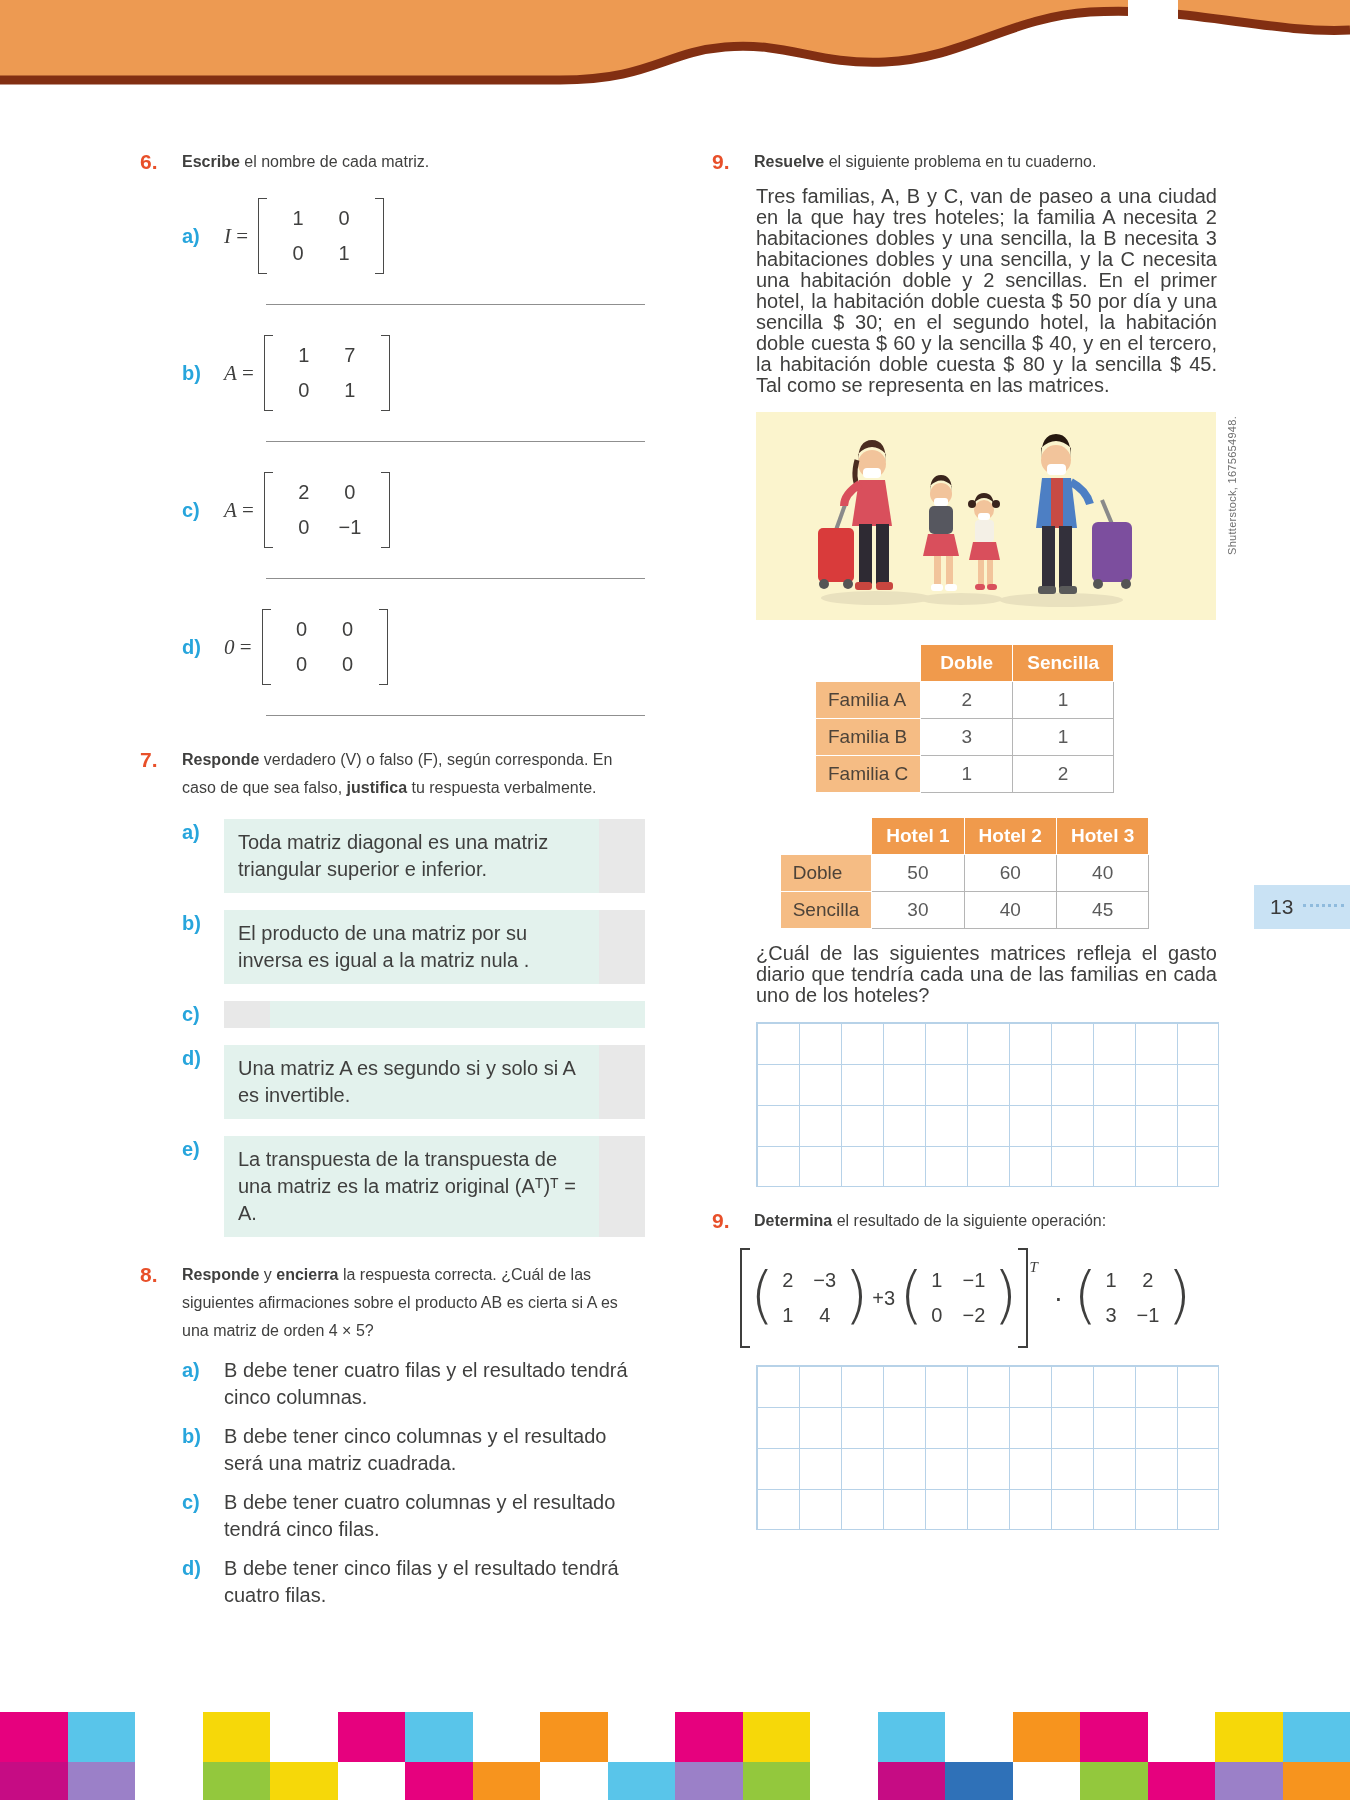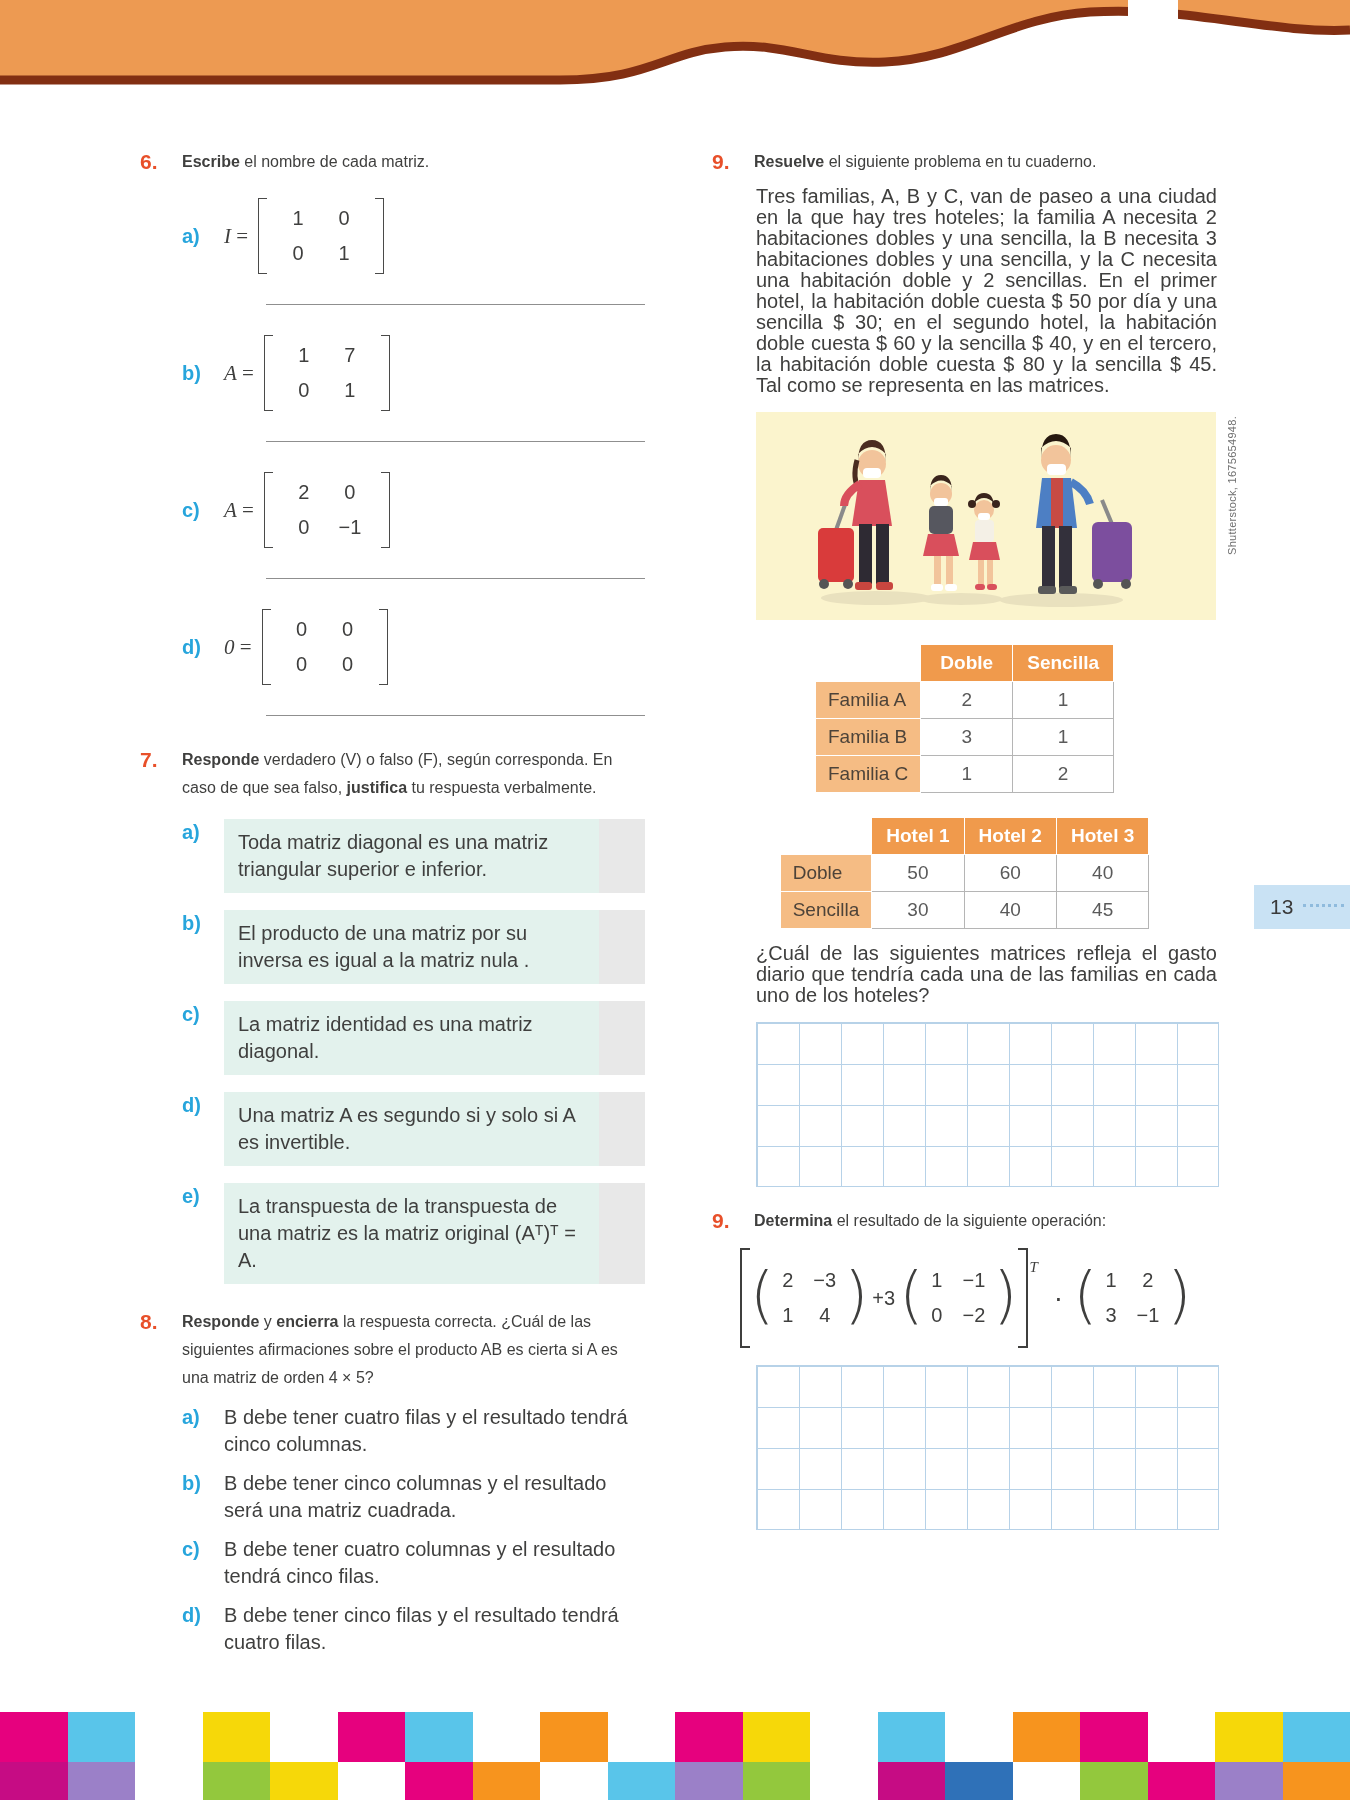--- a/index.html
+++ b/index.html
@@ -189,21 +189,20 @@
       <div class="tf-item">
         <span class="opt-label">b)</span>
         <div class="tf-box">
           <div class="tf-text">El producto de una matriz por su inversa es igual a la matriz nula .</div>
           <div class="tf-answer"></div>
         </div>
       </div>
       <div class="tf-item">
         <span class="opt-label">c)</span>
         <div class="tf-box">
-          <div class="tf-text">La matriz identidad es una matriz diagonal.</div>
           <div class="tf-answer"></div>
         </div>
       </div>
       <div class="tf-item">
         <span class="opt-label">d)</span>
         <div class="tf-box">
           <div class="tf-text">Una matriz A es segundo si y solo si A es invertible.</div>
           <div class="tf-answer"></div>
         </div>
       </div>

